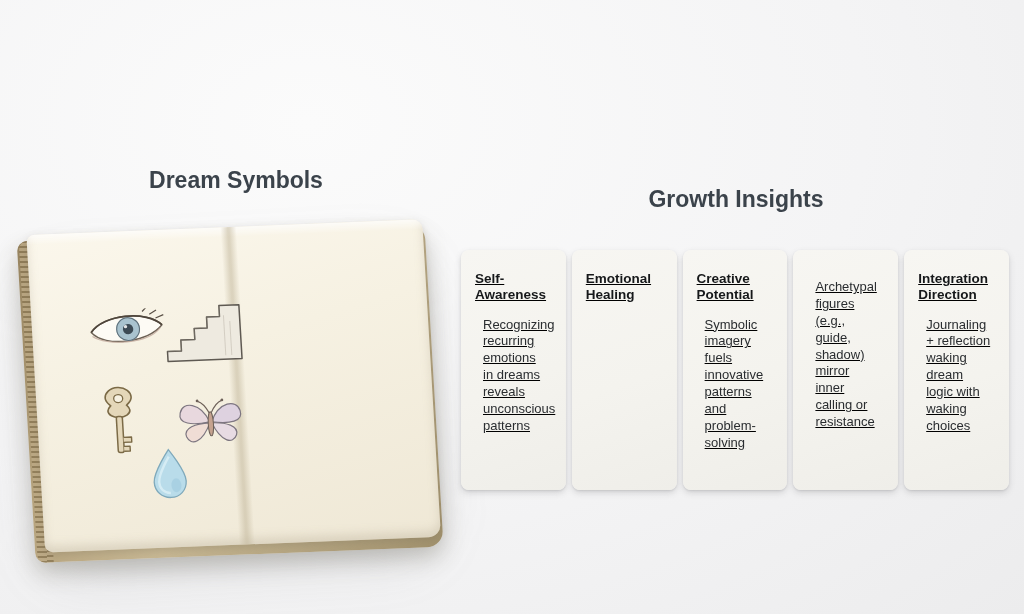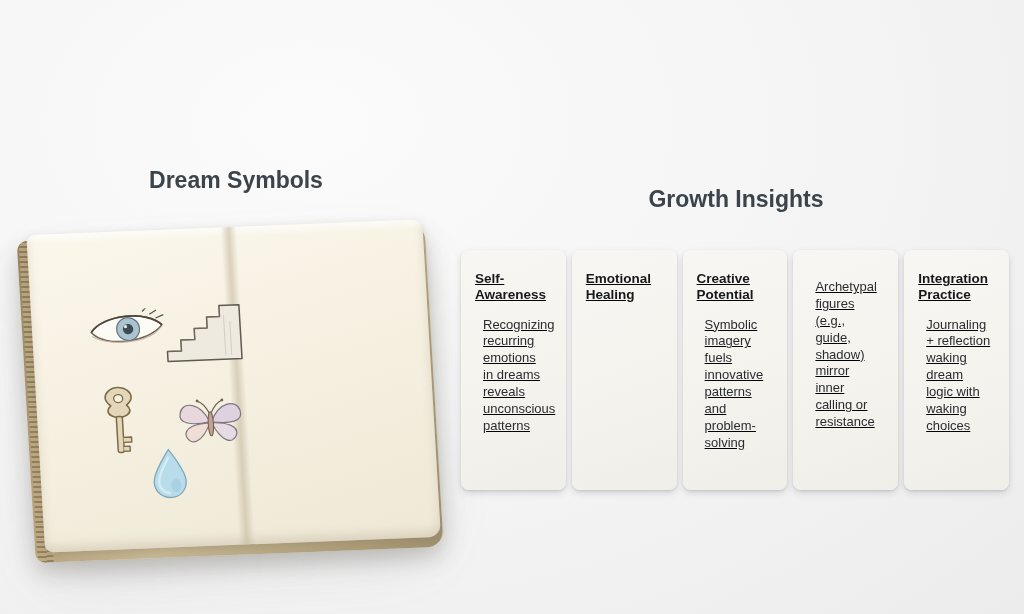--- a/index.html
+++ b/index.html
@@ -239,19 +239,19 @@
     <div class="card">
       <p class="card-title">Creative Potential</p>
       <p class="card-body">Symbolic imagery fuels innovative patterns and problem-solving</p>
     </div>
 
     <div class="card">
       <p class="card-body">Archetypal figures (e.g., guide, shadow) mirror inner calling or resistance</p>
     </div>
 
     <div class="card">
-      <p class="card-title">Integration Practice</p>
+      <p class="card-title">Integration Direction</p>
       <p class="card-body">Journaling + reflection waking dream logic with waking choices</p>
     </div>
 
   </div>
 
 </div>
 
 </body></html>

